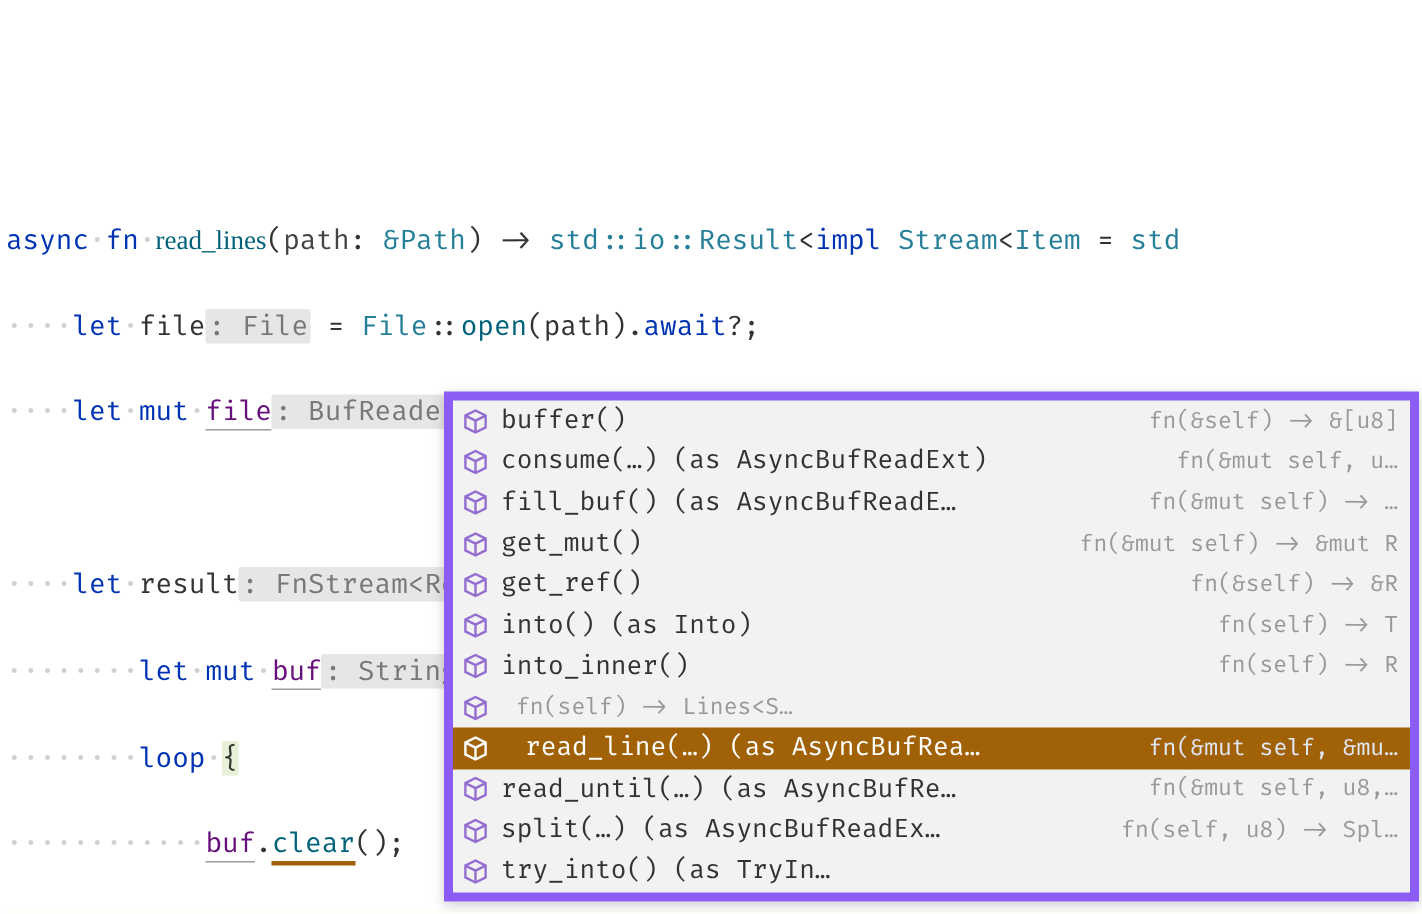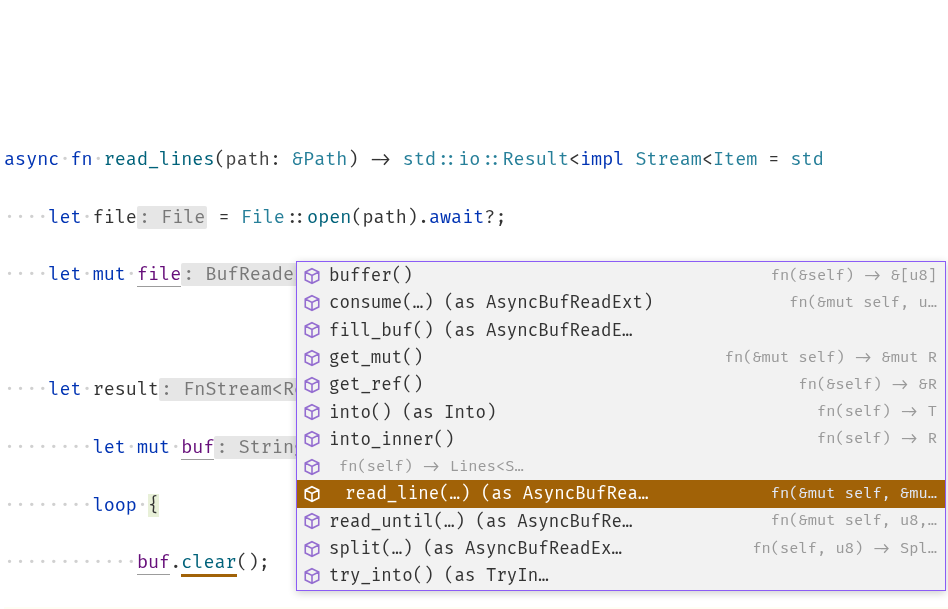--- a/index.html
+++ b/index.html
@@ -15,36 +15,36 @@
     height: 609px;
     position: relative;
   }
   .code-area {
     padding: 2px 0 0 4px;
   }
   .line { display: block; height: 28.8px; }
   .current-line { background: #fafad236; }
   .dots { color: #d0d0d0; }
   .kw { color: #0033b3; }
-  .fn-name { color: #00627a; }
+  .fn-name { color: #00627a; font-family: Liberation Serif, serif; }
   .ident { color: #333; }
   .type { color: #267f99; }
   .mut-var { color: #660e7a; border-bottom: 1px solid #9c9c9c; }
   .param { color: #444; }
   .hint { background: #e6e6e6; color: #787878; border-radius: 2px; padding: 0 2px; }
   .fn-call { color: #00627a; }
   .caret { border-left: 1px solid #000; margin-left: -1px; }
 
   .completion-popup {
     position: absolute;
     left: 296px;
     top: 261px;
     width: 650px;
     background: #f2f2f2;
-    border: 1px solid #8b5cf6;
+    border: 6px solid #8b5cf6;
     box-shadow: 0 2px 8px rgba(0,0,0,0.2);
     font-size: 17px;
   }
   .completion-item {
     display: flex;
     align-items: center;
     padding: 1px 8px 1px 6px;
     height: 27.3px;
     color: #333;
   }
@@ -103,21 +103,21 @@
 
 
 </div>
 
 <div class="completion-popup" id="completion-list"><div class="completion-item"><svg class="comp-icon" viewBox="0 0 16 16">
         <path class="cube-icon" d="M8 1.5 L14 4.5 L14 11.5 L8 14.5 L2 11.5 L2 4.5 Z M2 4.5 L8 7.5 L14 4.5 M8 7.5 L8 14.5"></path>
       </svg><span class="comp-label">buffer()</span><span class="comp-type">fn(&amp;self) -&gt; &amp;[u8]</span></div><div class="completion-item"><svg class="comp-icon" viewBox="0 0 16 16">
         <path class="cube-icon" d="M8 1.5 L14 4.5 L14 11.5 L8 14.5 L2 11.5 L2 4.5 Z M2 4.5 L8 7.5 L14 4.5 M8 7.5 L8 14.5"></path>
       </svg><span class="comp-label">consume(…) (as AsyncBufReadExt)</span><span class="comp-type">fn(&amp;mut self, u…</span></div><div class="completion-item"><svg class="comp-icon" viewBox="0 0 16 16">
         <path class="cube-icon" d="M8 1.5 L14 4.5 L14 11.5 L8 14.5 L2 11.5 L2 4.5 Z M2 4.5 L8 7.5 L14 4.5 M8 7.5 L8 14.5"></path>
-      </svg><span class="comp-label">fill_buf() (as AsyncBufReadE…</span></div><div class="completion-item"><svg class="comp-icon" viewBox="0 0 16 16">
+      </svg><span class="comp-label">fill_buf() (as AsyncBufReadE…</span><span class="comp-type">fn(&amp;mut self) -&gt; …</span></div><div class="completion-item"><svg class="comp-icon" viewBox="0 0 16 16">
         <path class="cube-icon" d="M8 1.5 L14 4.5 L14 11.5 L8 14.5 L2 11.5 L2 4.5 Z M2 4.5 L8 7.5 L14 4.5 M8 7.5 L8 14.5"></path>
       </svg><span class="comp-label">get_mut()</span><span class="comp-type">fn(&amp;mut self) -&gt; &amp;mut R</span></div><div class="completion-item"><svg class="comp-icon" viewBox="0 0 16 16">
         <path class="cube-icon" d="M8 1.5 L14 4.5 L14 11.5 L8 14.5 L2 11.5 L2 4.5 Z M2 4.5 L8 7.5 L14 4.5 M8 7.5 L8 14.5"></path>
       </svg><span class="comp-label">get_ref()</span><span class="comp-type">fn(&amp;self) -&gt; &amp;R</span></div><div class="completion-item"><svg class="comp-icon" viewBox="0 0 16 16">
         <path class="cube-icon" d="M8 1.5 L14 4.5 L14 11.5 L8 14.5 L2 11.5 L2 4.5 Z M2 4.5 L8 7.5 L14 4.5 M8 7.5 L8 14.5"></path>
       </svg><span class="comp-label">into() (as Into)</span><span class="comp-type">fn(self) -&gt; T</span></div><div class="completion-item"><svg class="comp-icon" viewBox="0 0 16 16">
         <path class="cube-icon" d="M8 1.5 L14 4.5 L14 11.5 L8 14.5 L2 11.5 L2 4.5 Z M2 4.5 L8 7.5 L14 4.5 M8 7.5 L8 14.5"></path>
       </svg><span class="comp-label">into_inner()</span><span class="comp-type">fn(self) -&gt; R</span></div><div class="completion-item"><svg class="comp-icon" viewBox="0 0 16 16">
         <path class="cube-icon" d="M8 1.5 L14 4.5 L14 11.5 L8 14.5 L2 11.5 L2 4.5 Z M2 4.5 L8 7.5 L14 4.5 M8 7.5 L8 14.5"></path>
       </svg><span class="comp-type">fn(self) -&gt; Lines&lt;S…</span></div><div class="completion-item selected"><svg class="comp-icon" viewBox="0 0 16 16">

